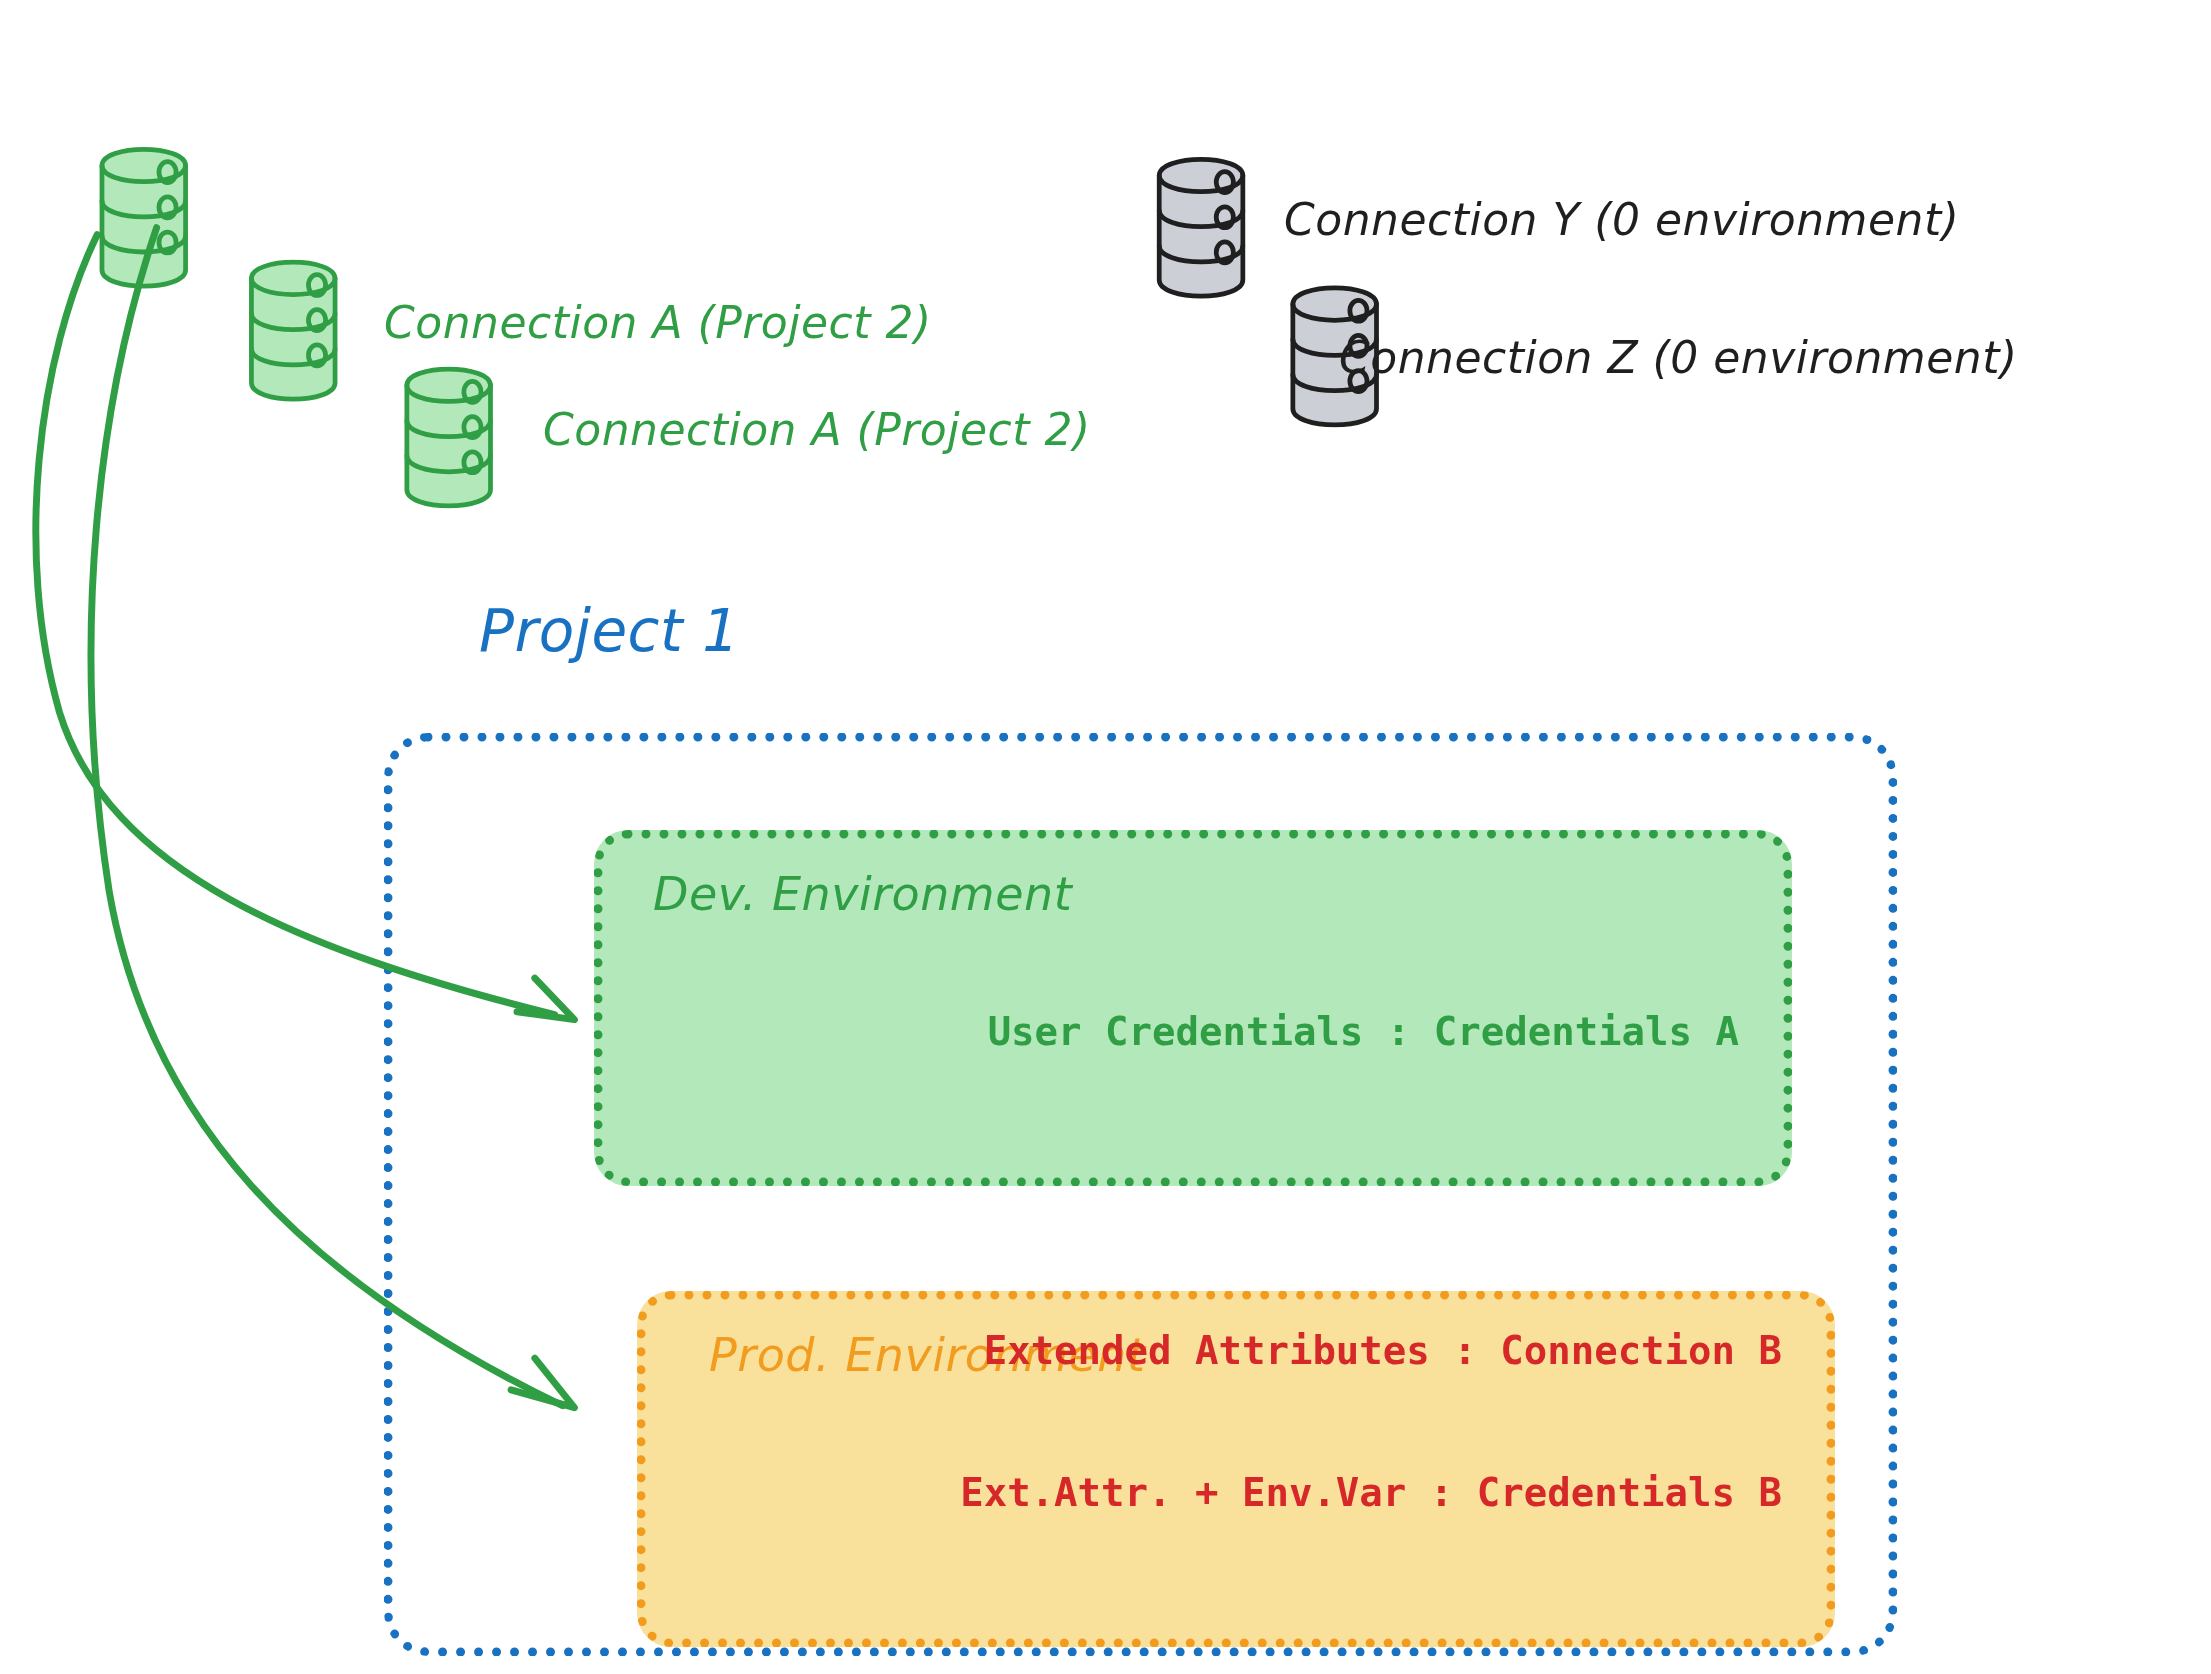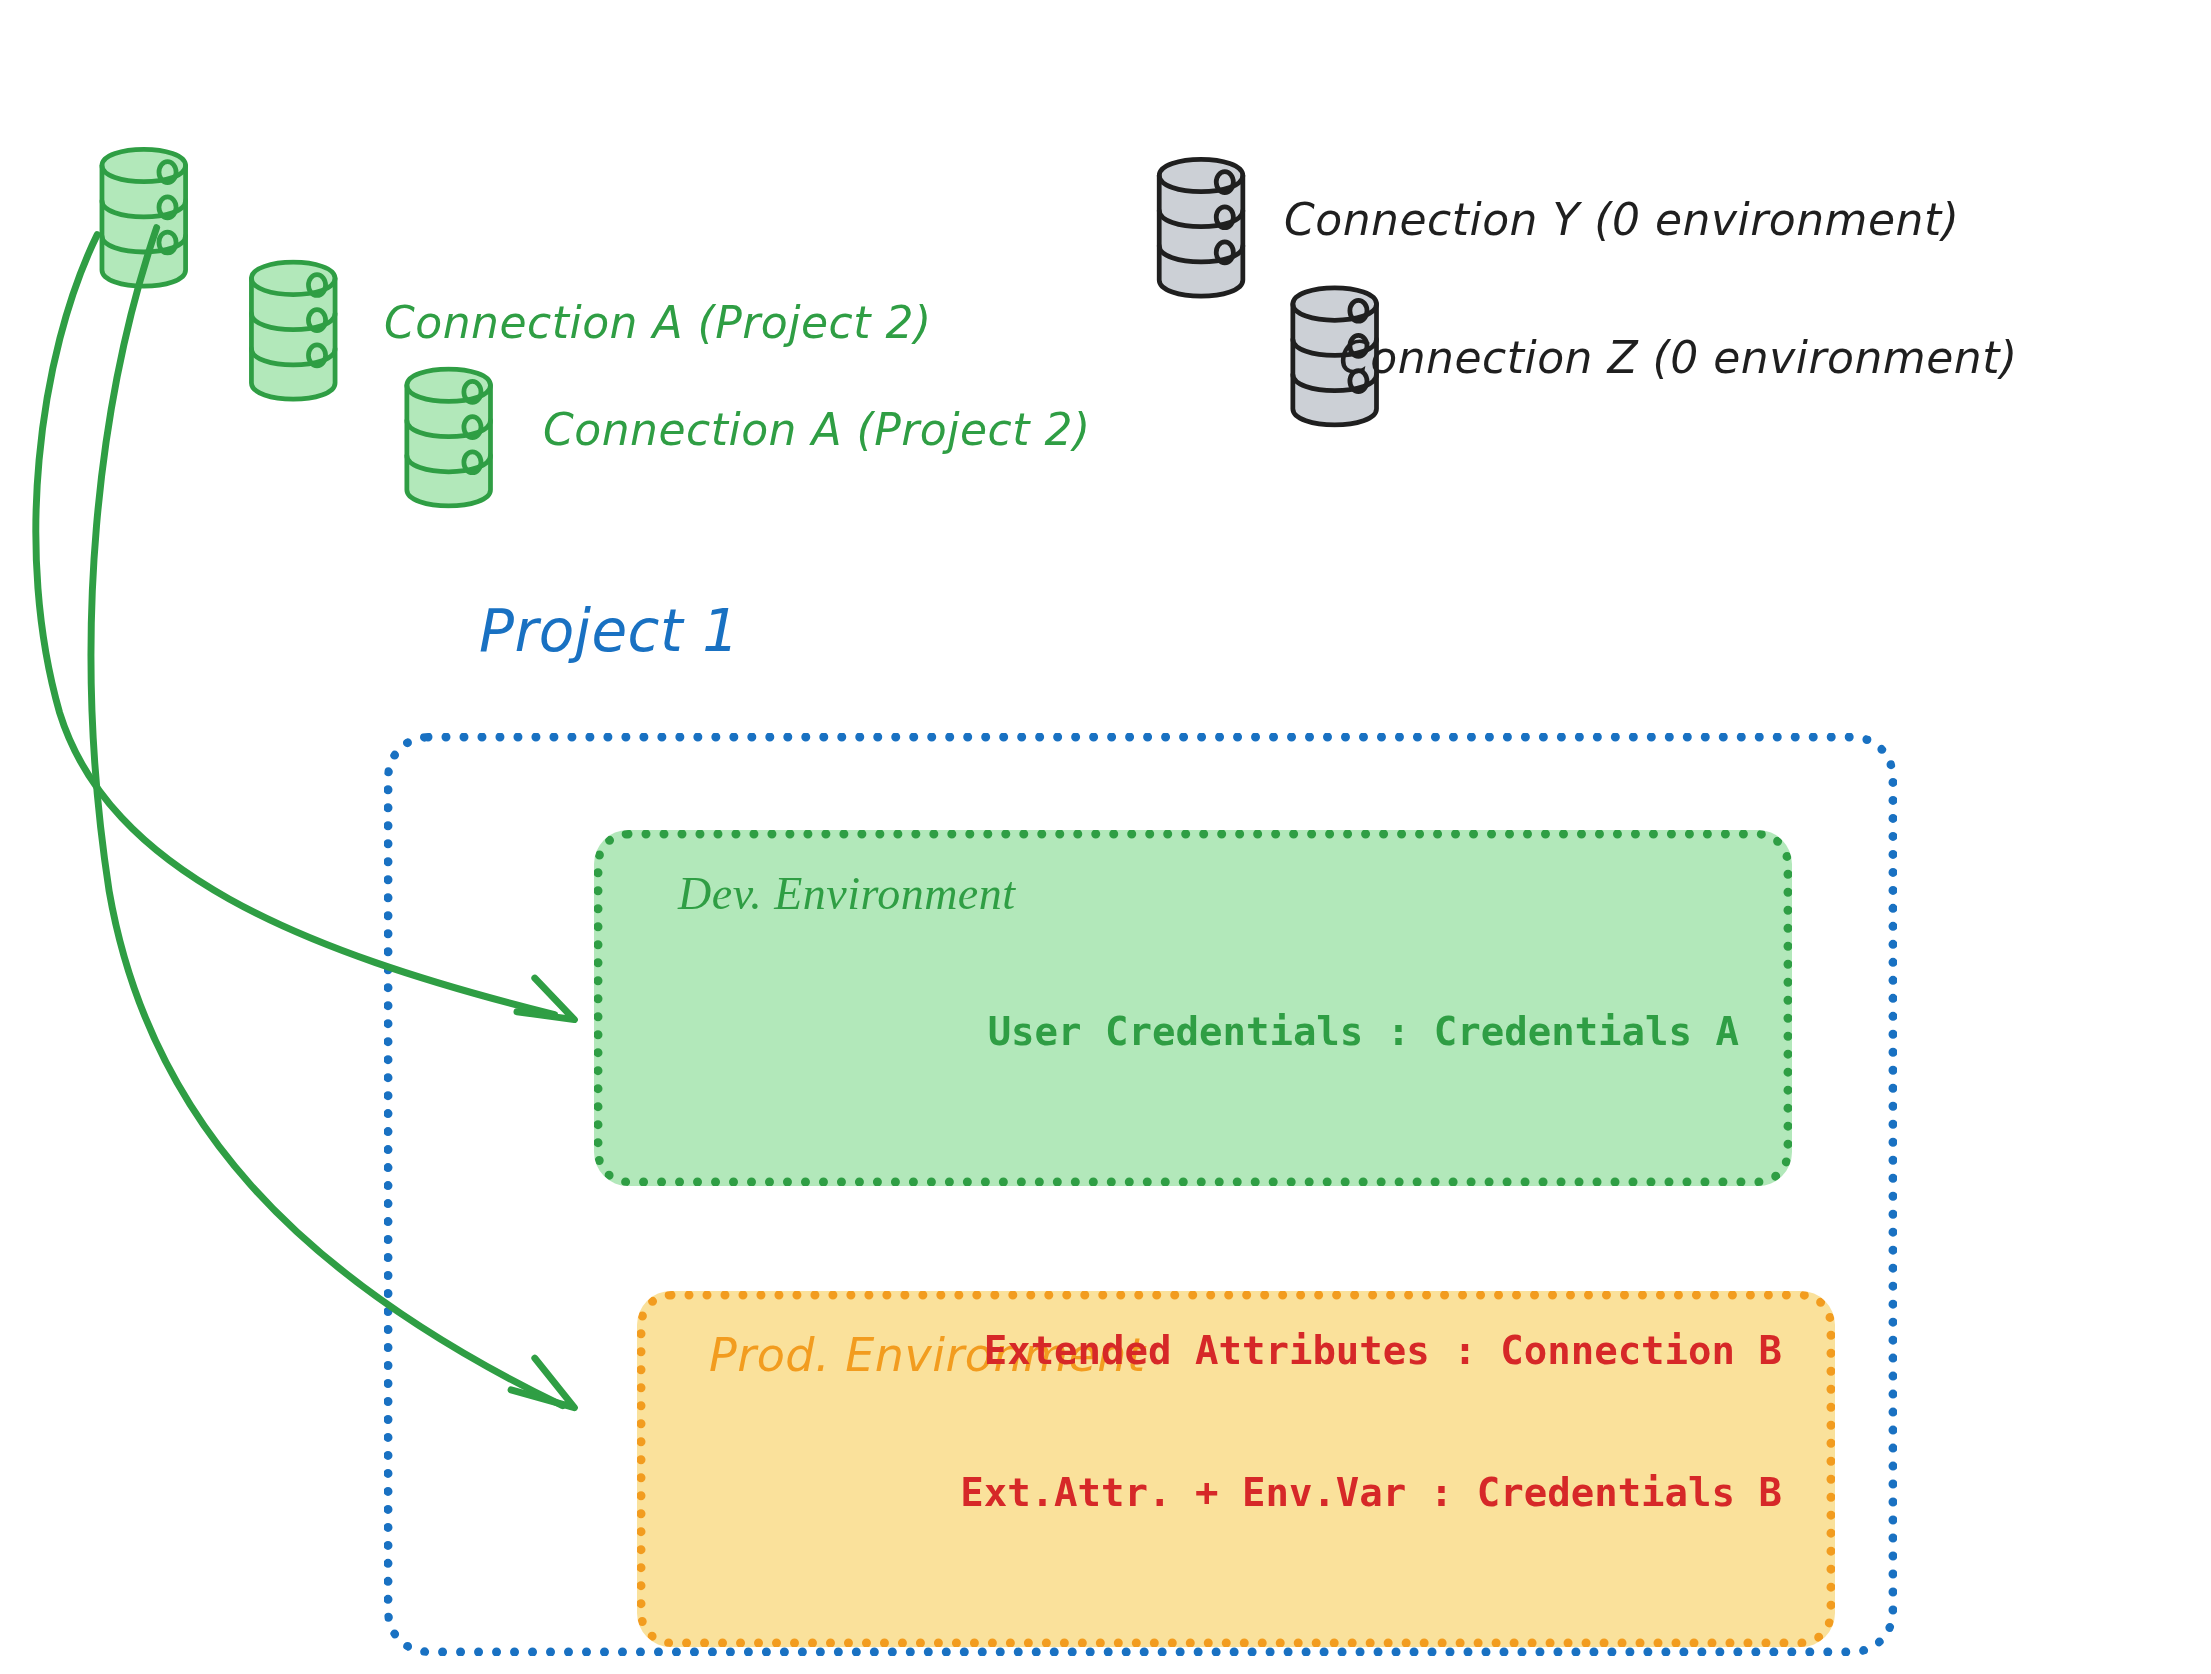--- a/index.html
+++ b/index.html
@@ -95,24 +95,23 @@
     border: 9px dotted #f29c1f;
     margin-top: 46px;
   }
   .env-title {
     position: absolute;
     font-size: 46px;
     font-style: italic;
     white-space: nowrap;
   }
   #dev-title {
-    left: 75px;
+    left: 50px;
     top: 28px;
     color: #2f9e44;
-    font-family: Liberation Serif, serif;
   }
   #prod-title {
     left: 63px;
     top: 28px;
     color: #f29c1f;
   }
   .env-lines {
     position: absolute;
     right: 44px;
     text-align: right;

